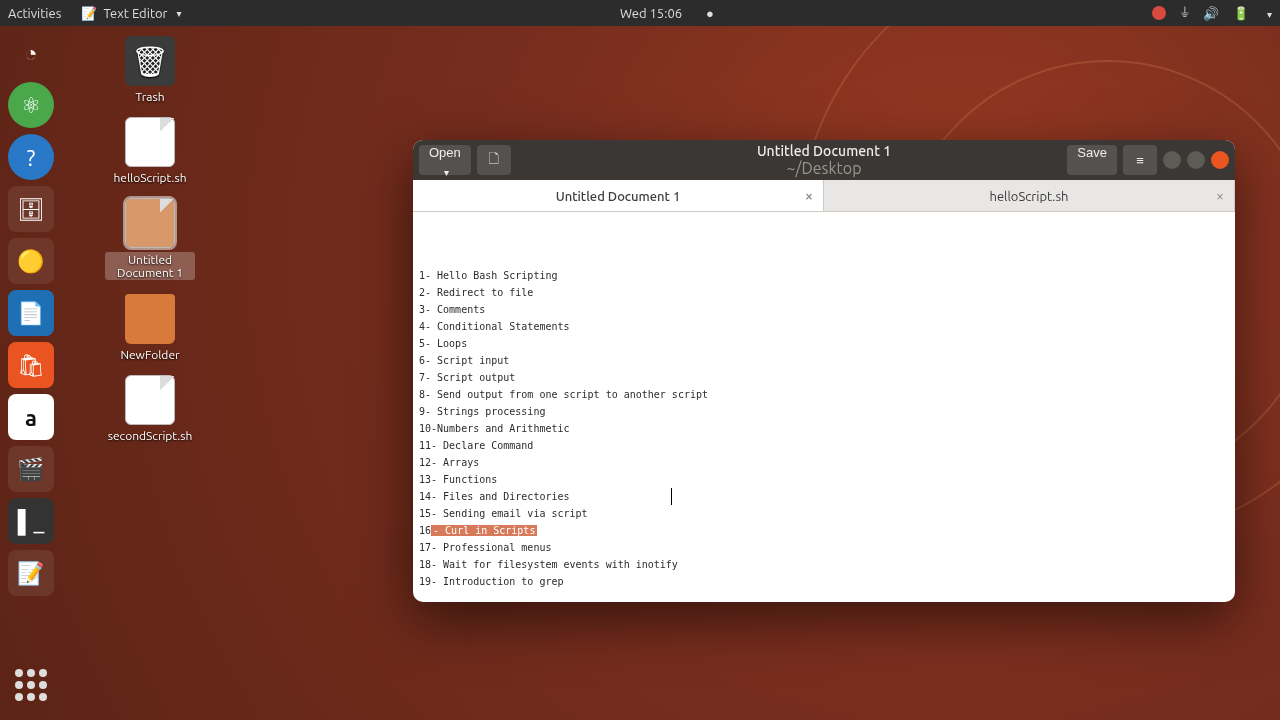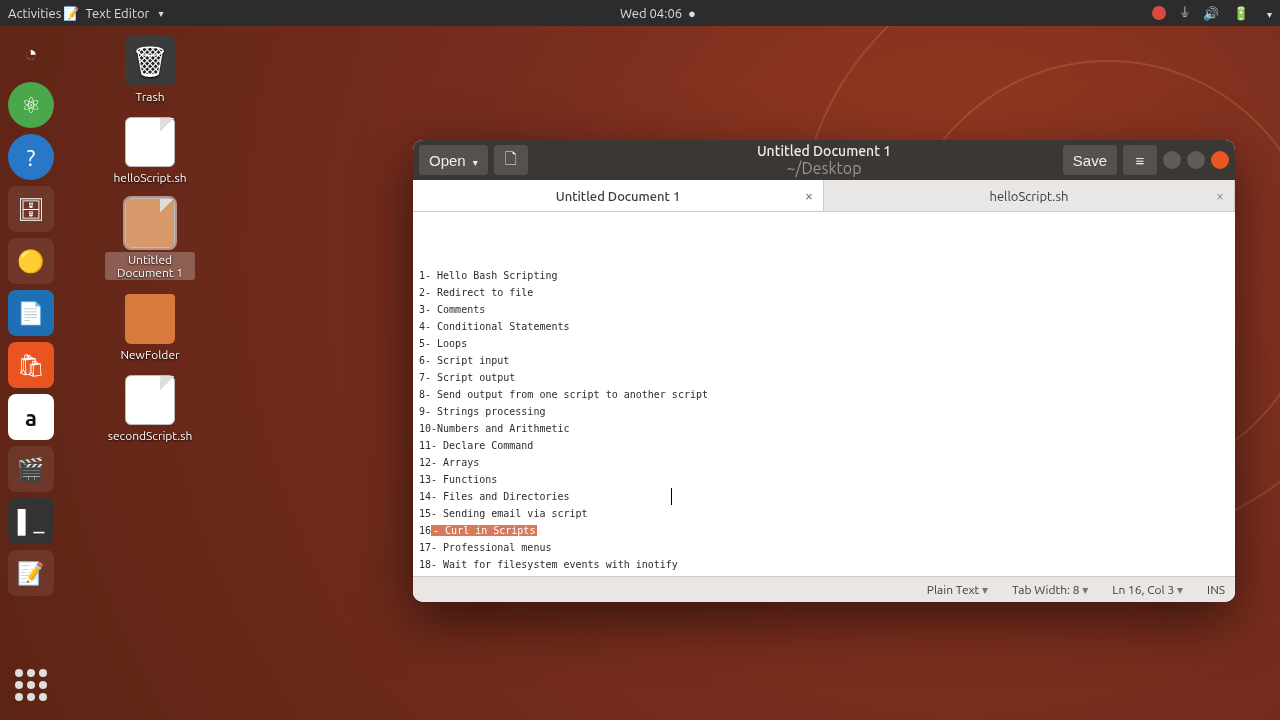--- a/index.html
+++ b/index.html
@@ -18,21 +18,21 @@
   content:""; position:absolute; border-radius:50%;
   border:2px solid rgba(255,180,120,0.18);
 }
 .wallpaper::before { width:600px; height:600px; right:-120px; top:-60px; }
 .wallpaper::after  { width:420px; height:420px; right:-40px; top:60px; }
 
 
 .topbar {
   position:absolute; top:0; left:0; right:0; height:26px;
   background:#2c2c2c; color:#ddd; display:flex; align-items:center;
-  font-size:13px; padding:0 8px; gap:2px;
+  font-size:13px; padding:0 8px; gap:20px;
 }
 .topbar .spacer { flex:1; }
 .topbar .clock { text-align:center; }
 .topbar .tray { display:flex; align-items:center; gap:14px; }
 .topbar .app { display:flex; align-items:center; gap:6px; }
 .topbar .app .caret { font-size:10px; }
 .topbar .circle-red { width:14px; height:14px; border-radius:50%; background:#d94a3f; }
 
 
 .dock {
@@ -82,21 +82,21 @@
   box-shadow:0 18px 55px rgba(0,0,0,0.55);
   display:flex; flex-direction:column;
 }
 .gedit .titlebar {
   height:40px; background:#3a3734; color:#ddd;
   display:flex; align-items:center; padding:0 6px; gap:6px;
   position:relative;
 }
 .gedit .btn {
   background:#55514e; color:#eee; border:none; border-radius:4px;
-  height:30px; padding:0 10px; font-size:15px; display:flex; align-items:center; gap:4px;
+  height:30px; padding:0 10px; font-size:13px; display:flex; align-items:center; gap:4px;flex-direction:column;
 }
 .gedit .btn.icon { width:34px; justify-content:center; padding:0; }
 .gedit .title-center {
   position:absolute; left:50%; top:50%; transform:translate(-50%,-50%);
   text-align:center; line-height:1.15;
 }
 .gedit .title-center .sub { font-size:16px; color:#9a948e; }
 .gedit .title-center .main { font-size:14px; color:#eee; font-weight:500; }
 .gedit .right-controls { margin-left:auto; display:flex; align-items:center; gap:6px; }
 .gedit .circ { width:18px; height:18px; border-radius:50%; display:inline-block; }
@@ -144,21 +144,21 @@
 <div class="wallpaper"></div>
 
 <div class="topbar">
   <span>Activities</span>
   <span class="app">
     <span>📝</span>
     <span>Text Editor</span>
     <span class="caret"></span>
   </span>
   <span class="spacer"></span>
-  <span class="clock">Wed 04:06</span>
+  <span class="clock">Wed 15:06</span>
   <span style="margin-left:4px">●</span>
   <span class="spacer"></span>
   <span class="tray">
     <span class="circle-red"></span>
     <span>⏚</span>
     <span>🔊</span>
     <span>🔋</span>
     <span class="caret"></span>
   </span>
 </div>
@@ -246,20 +246,13 @@
       <span>helloScript.sh</span>
       <span class="x">×</span>
     </div>
   </div>
 
   <div class="editor" id="editor">
     
     <div class="line">1- Hello Bash Scripting</div><div class="line">2- Redirect to file</div><div class="line">3- Comments</div><div class="line">4- Conditional Statements</div><div class="line">5- Loops</div><div class="line">6- Script input</div><div class="line">7- Script output</div><div class="line">8- Send output from one script to another script</div><div class="line">9- Strings processing</div><div class="line">10-Numbers and Arithmetic</div><div class="line">11- Declare Command</div><div class="line">12- Arrays</div><div class="line">13- Functions</div><div class="line">14- Files and Directories</div><div class="line">15- Sending email via script</div><div class="line"><span>16</span><span class="hl">- Curl in Scripts</span></div><div class="line">17- Professional menus</div><div class="line">18- Wait for filesystem events with inotify</div><div class="line">19- Introduction to grep</div><span class="cursor" style="left:258px; top:276px"></span>
   </div>
 
-  <div class="statusbar">
-    <span class="spacer"></span>
-    <span class="dd">Plain Text</span>
-    <span class="dd">Tab Width: 8</span>
-    <span class="dd">Ln 16, Col 3</span>
-    <span>INS</span>
-  </div>
 </div>
 
 </body></html>

